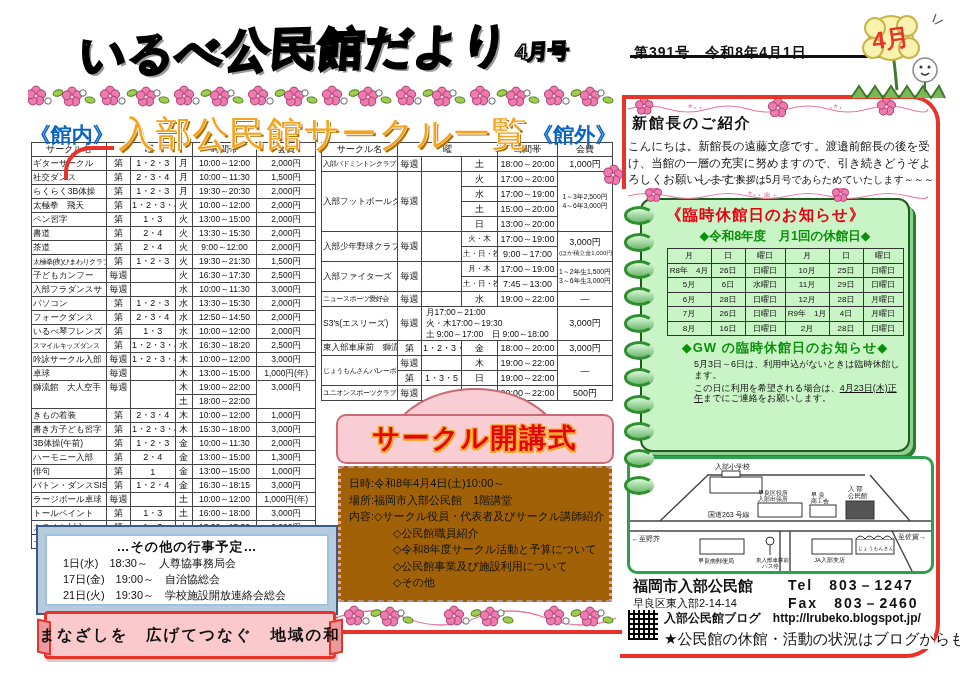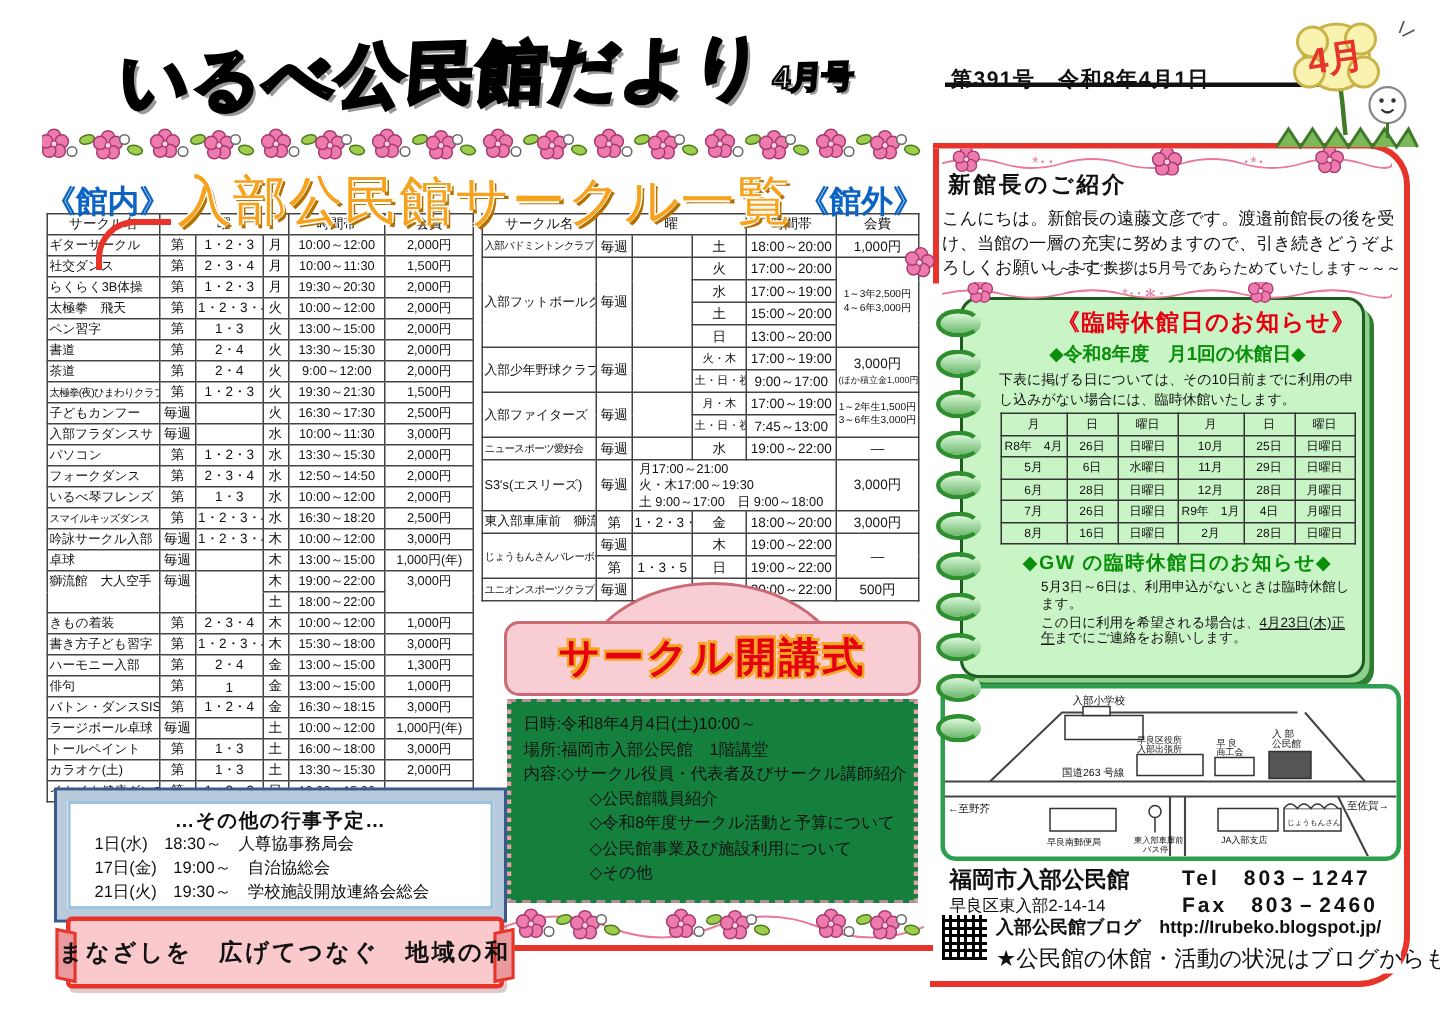--- a/index.html
+++ b/index.html
@@ -62,21 +62,21 @@
   #intro-body{left:628px;top:138px;width:306px;font-size:11.5px;line-height:1.45;z-index:3;}
   #intro-note{text-align:right;font-size:10px;margin-top:-15px;}
 
   
   #notebook{left:640px;top:198px;width:270px;height:254px;background:#c9f4c6;border:2px solid #1f5c1f;
      border-radius:12px;box-shadow:4px 4px 0 -1px #8fd18f,7px 7px 0 -1px #2e7d32;z-index:2;
      padding:5px 4px 4px 24px;box-sizing:border-box;}
   #rings{left:624px;top:206px;width:30px;z-index:4;display:flex;flex-direction:column;}
   #rings i{display:block;width:24px;height:13px;margin-bottom:8px;border:3px solid #2f8f2f;
      border-right-color:transparent;border-radius:50%;background:linear-gradient(#d9f7d9,#6db86d);}
-  #nb-title{font-size:15.5px;font-weight:bold;color:#e60012;text-align:right;letter-spacing:1px;}
+  #nb-title{font-size:15.5px;font-weight:bold;color:#e60012;text-align:left;letter-spacing:1px;}
   #nb-sub{font-size:12.5px;font-weight:bold;color:#0a8f0a;text-align:center;margin-top:2px;}
   #nb-desc{font-size:9.3px;line-height:1.35;margin-top:2px;}
   #nb-table{border-collapse:collapse;margin:3px auto 0;table-layout:fixed;}
   #nb-table td,#nb-table th{border:1px solid #333;font-size:8px;font-weight:normal;height:13.5px;
      text-align:center;white-space:nowrap;overflow:hidden;padding:0;}
   #nb-gw-title{font-size:13px;font-weight:bold;color:#0a8f0a;text-align:center;margin-top:3px;letter-spacing:1px;}
   .nb-gw-line{font-size:9px;margin-top:2px;line-height:1.2;padding-left:28px;}
   .u{text-decoration:underline;}
 
   
@@ -98,21 +98,21 @@
 
   
   #ceremony{left:336px;top:388px;width:278px;height:214px;z-index:2;}
   #ceremony .bump{position:absolute;left:50%;transform:translateX(-50%);top:0;width:176px;height:62px;
      background:#f8cdd3;border:2px solid #c96a75;border-radius:50% 50% 0 0/100% 100% 0 0;}
   #ceremony .bar{position:absolute;left:0;right:0;top:26px;height:46px;background:#f8cdd3;
      border:2px solid #c96a75;border-radius:10px;}
   #ceremony .ttl{position:absolute;left:0;right:0;top:32px;text-align:center;font-size:27px;
      font-weight:bold;color:#e60012;letter-spacing:2px;
      text-shadow:1.5px 1.5px 0 #f5a623,-1.5px -1.5px 0 #f5a623,1.5px -1.5px 0 #f5a623,-1.5px 1.5px 0 #f5a623;}
-  #cer-body{position:absolute;top:78px;left:2px;right:2px;bottom:0;background:#15803d;
+  #cer-body{position:absolute;top:78px;left:2px;right:2px;bottom:0;background:#a16207;
      border-top:2px dashed #b09090;border-bottom:2px dashed #b09090;
      border-left:3px dotted #e6a0b0;border-right:3px dotted #e6a0b0;
      padding:7px 8px;font-size:11px;line-height:1.5;box-sizing:border-box;}
   .cer-line{white-space:nowrap;}
   #cer-body .cer-line:nth-of-type(n+4){padding-left:44px;}
 
   
   #events{left:38px;top:527px;width:298px;height:86px;background:#fff;border:7px solid #b7cbdc;
      outline:2px solid #3a5a8c;box-shadow:inset 0 0 0 2px #9cc3dd;z-index:2;box-sizing:border-box;
      padding:4px 6px;}
@@ -402,20 +402,28 @@
 
       <tr class="">
         <td class="c1">書き方子ども習字</td>
         <td class="c2">第</td>
         <td class="c3">1・2・3・4</td>
         <td class="c4">木</td>
         <td class="c5">15:30～18:00</td>
         <td class="c6">3,000円</td>
       </tr>
 
+      <tr class="">
+        <td class="c1">3B体操(午前)</td>
+        <td class="c2">第</td>
+        <td class="c3">1・2・3</td>
+        <td class="c4">金</td>
+        <td class="c5">10:00～11:30</td>
+        <td class="c6">2,000円</td>
+      </tr>
 
       <tr class="">
         <td class="c1">ハーモニー入部</td>
         <td class="c2">第</td>
         <td class="c3">2・4</td>
         <td class="c4">金</td>
         <td class="c5">13:00～15:00</td>
         <td class="c6">1,300円</td>
       </tr>
 
@@ -613,21 +621,20 @@
 <svg class="abs" id="sparkle2" width="300" height="16" viewBox="0 0 300 16">
   <path d="M0,8 q20,-5 40,0 t40,0 t40,0 t40,0 t40,0 t40,0 t40,0 t20,0" stroke="#e87a9c" stroke-width="1.2" fill="none"></path>
   <use href="#plum" x="30" y="7" transform="scale(0.85)"></use>
   <use href="#plum" x="250" y="7" transform="scale(0.85)"></use>
   <text x="120" y="11" font-size="10" fill="#e87a9c">*･･＊･</text>
 </svg>
 
 <div class="abs" id="notebook">
   <div id="nb-title">《臨時休館日のお知らせ》</div>
   <div id="nb-sub">◆令和8年度　月1回の休館日◆</div>
-  <div id="nb-desc">下表に掲げる日については、その10日前までに利用の申し込みがない場合には、臨時休館いたします。</div>
   <table id="nb-table">
     <colgroup>
         <col style="width:44px">
         <col style="width:34px">
         <col style="width:40px">
         <col style="width:44px">
         <col style="width:34px">
         <col style="width:40px">
       </colgroup>
     <thead>

